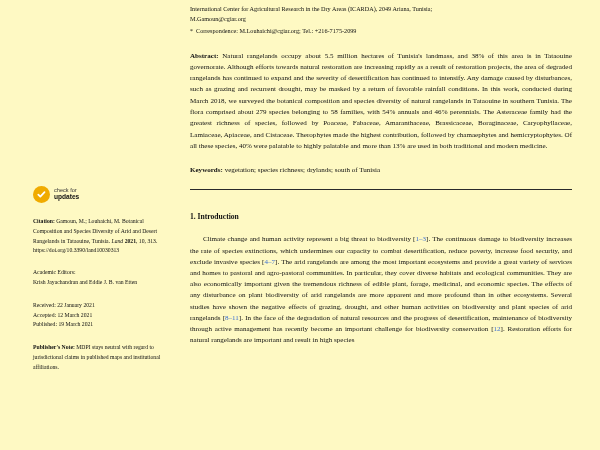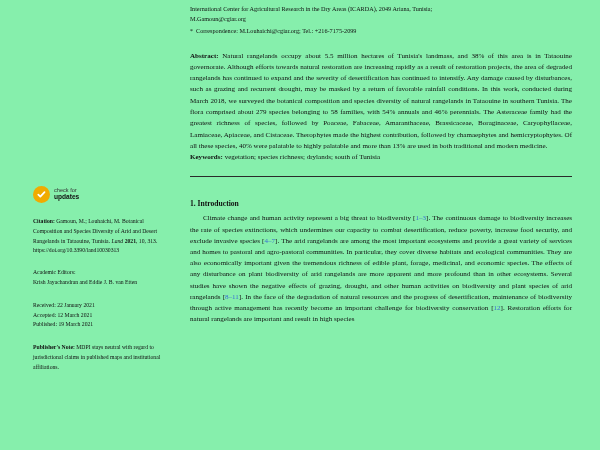--- a/index.html
+++ b/index.html
@@ -7,21 +7,21 @@
     margin: 0; padding: 0;
     width: 600px; height: 450px;
     background: #ffffff;
     font-family: "Liberation Serif", serif;
     color: #1a1a1a;
     overflow: hidden;
   }
   .page {
     position: relative;
     width: 600px; height: 450px;
-    background: #86efac;
+    background: #fef9c3;
     padding: 0;
   }
 
   
   .sidebar {
     position: absolute;
     left: 33px; top: 186px;
     width: 128px;
   }
   .badge {
@@ -79,21 +79,21 @@
     margin-top: 15px;
     font-family: "Liberation Serif", serif;
     font-size: 7.05px;
     line-height: 1.60;
     text-align: justify;
     color: #111;
   }
   .abstract b { font-weight: bold; }
 
   .keywords {
-    margin-top: 0;
+    margin-top: 13px;
     font-family: "Liberation Serif", serif;
     font-size: 7.05px;
     line-height: 1.6;
     color: #111;
   }
   .keywords b { font-weight: bold; }
 
   .rule {
     margin-top: 13px;
     border-top: 0.8px solid #2a2a2a;
@@ -101,21 +101,21 @@
   }
 
   .sec-heading {
     margin-top: 22px;
     font-family: "Liberation Serif", serif;
     font-size: 7.6px;
     font-weight: bold;
     color: #111;
   }
   .body-text {
-    margin-top: 5px;
+    margin-top: 13px;
     font-family: "Liberation Serif", serif;
     font-size: 7.05px;
     line-height: 1.595;
     text-align: justify;
     color: #111;
     text-indent: 13px;
   }
   .cite { color: #3b6fd4; }
 </style>
 </head>

